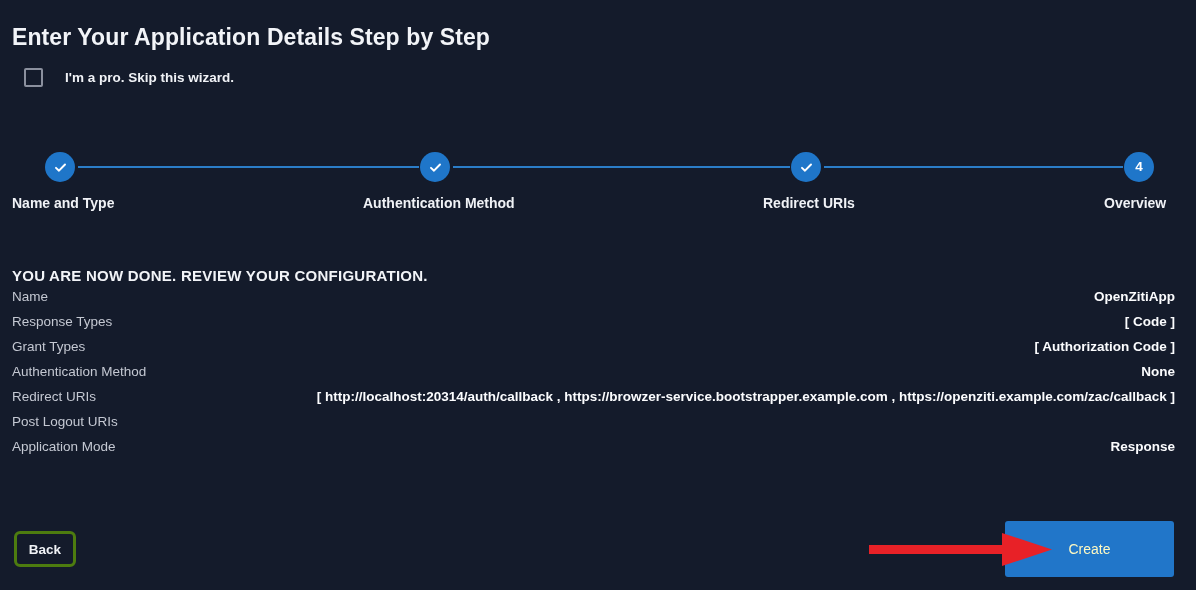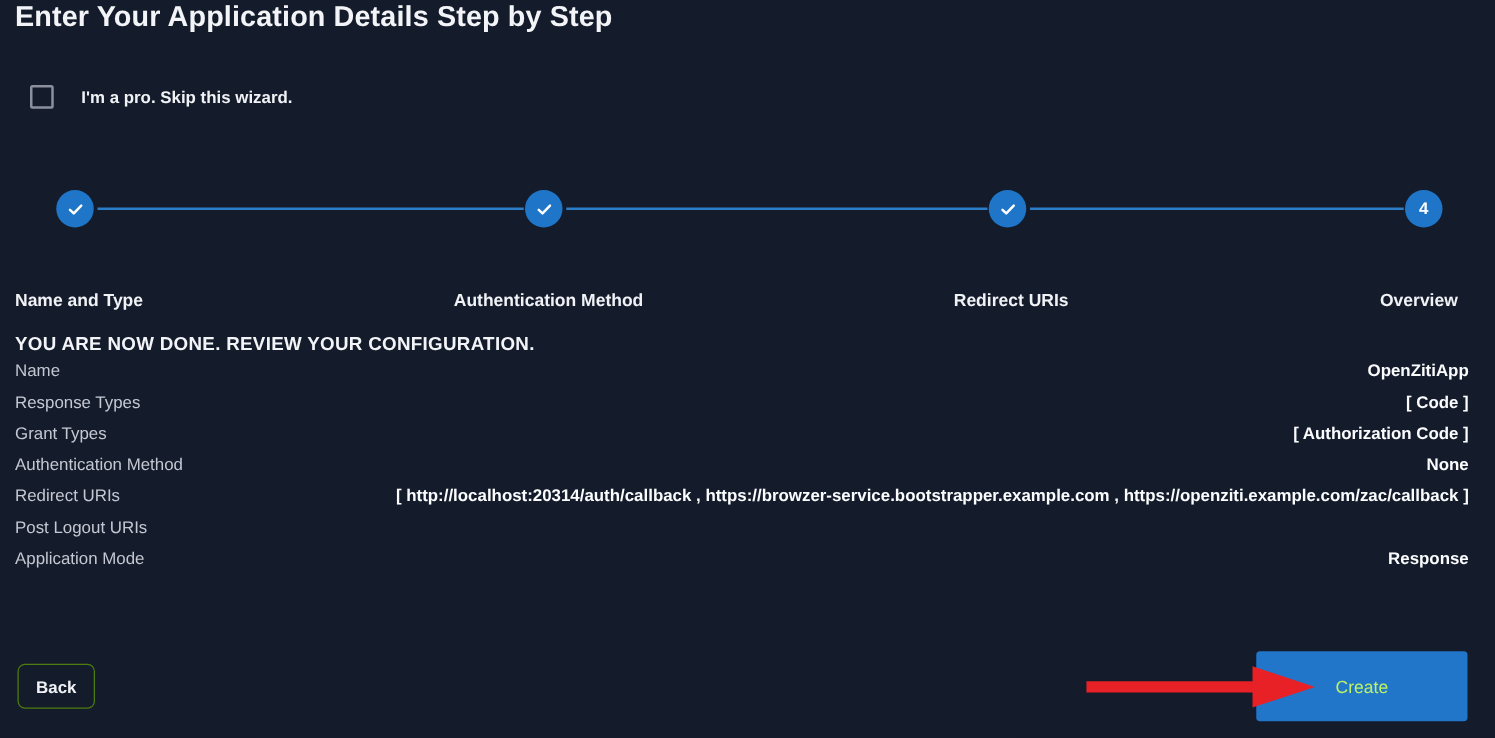--- a/index.html
+++ b/index.html
@@ -19,21 +19,21 @@
     position: relative;
     width: 1196px;
     height: 590px;
     box-sizing: border-box;
   }
 
   
   .page-title {
     position: absolute;
     left: 12px;
-    top: 0;
+    top: 24px;
     font-size: 23px;
     font-weight: 600;
     letter-spacing: 0.1px;
     color: #f2f4f8;
     white-space: nowrap;
   }
 
   
   .skip-row {
     position: absolute;
@@ -92,21 +92,20 @@
     top: 14px;
     height: 2px;
     background: #2b7dc8;
   }
   .step-labels {
     position: absolute;
     left: 0;
     top: 195px;
     width: 1196px;
     height: 20px;
-    margin-top: 37px;
   }
   .step-label {
     position: absolute;
     top: 0;
     font-size: 14px;
     font-weight: 600;
     color: #f0f2f6;
     white-space: nowrap;
   }
 
@@ -149,42 +148,42 @@
     text-align: right;
   }
 
   
   .back-button {
     position: absolute;
     left: 14px;
     top: 531px;
     width: 62px;
     height: 36px;
-    border: 1px solid #4d7c0f;
+    border: 3px solid #4d7c0f;
     border-radius: 6px;
     background: transparent;
     color: #f0f2f6;
     font-family: "Liberation Sans", sans-serif;
     font-size: 13.5px;
     font-weight: 700;
     cursor: pointer;
     display: flex;
     align-items: center;
     justify-content: center;
   }
   .create-button {
     position: absolute;
     left: 1005px;
     top: 521px;
     width: 169px;
     height: 56px;
     border: none;
     border-radius: 3px;
     background: #2176c9;
-    color: #bef264;
+    color: #fef9c3;
     font-family: "Liberation Sans", sans-serif;
     font-size: 14px;
     font-weight: 400;
     cursor: pointer;
     display: flex;
     align-items: center;
     justify-content: center;
   }
 
   

